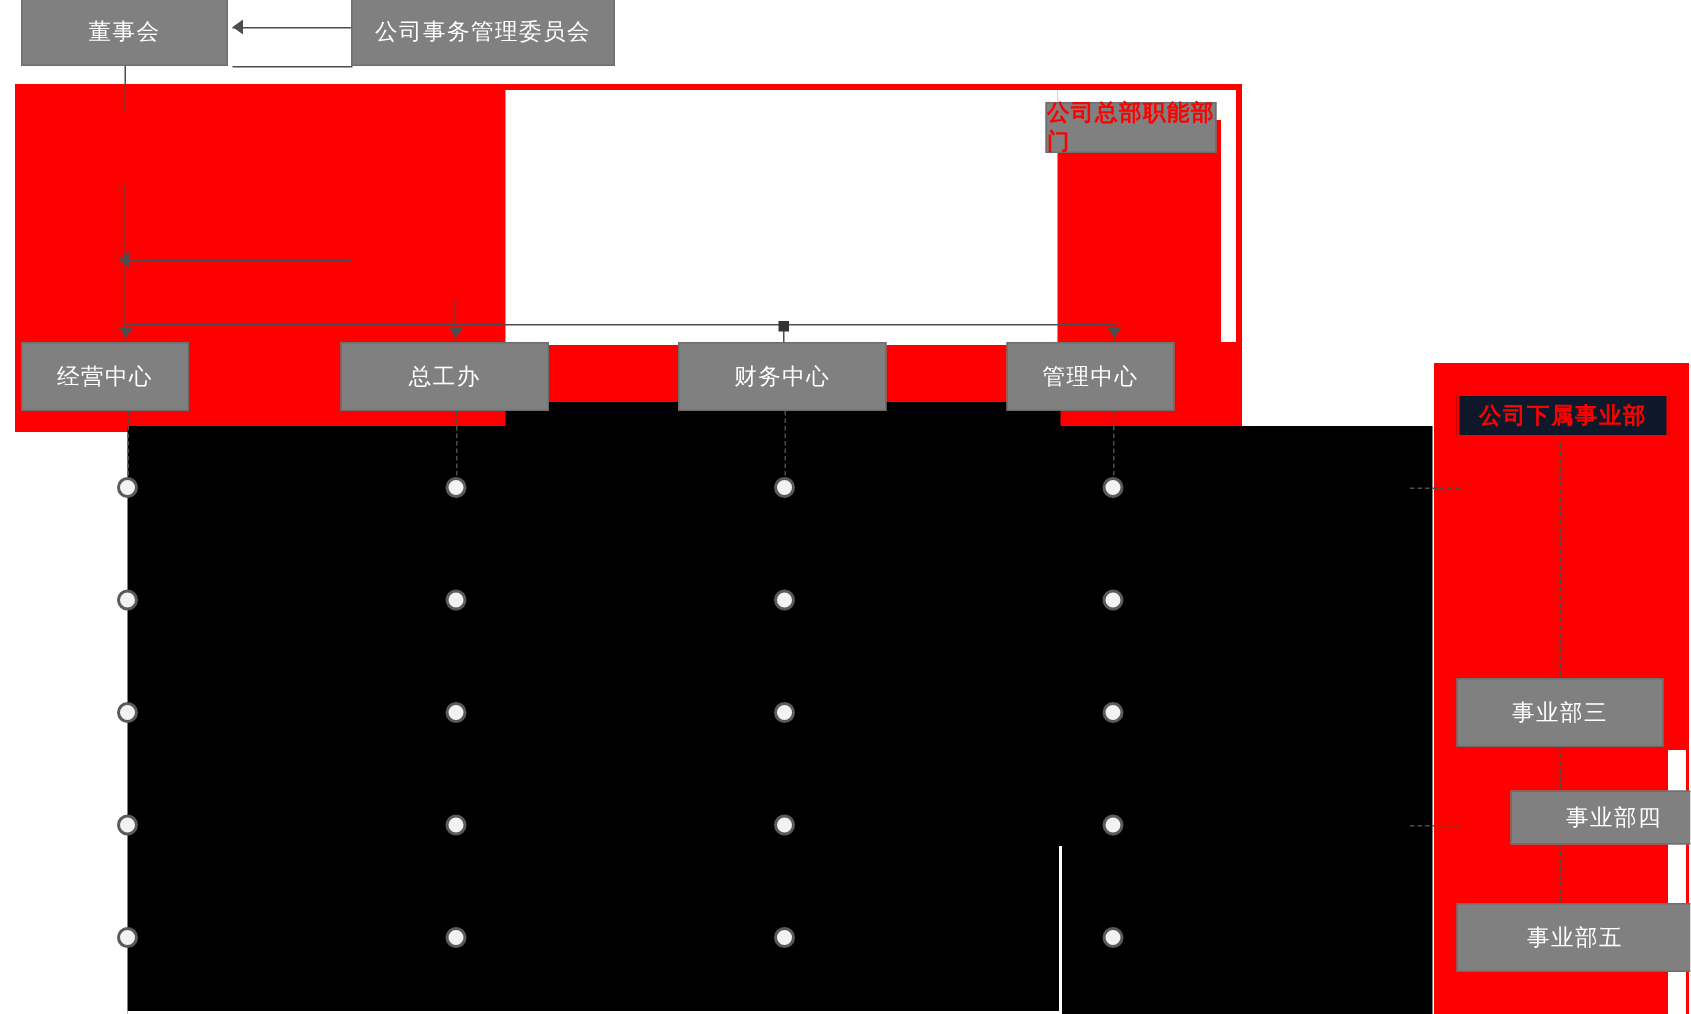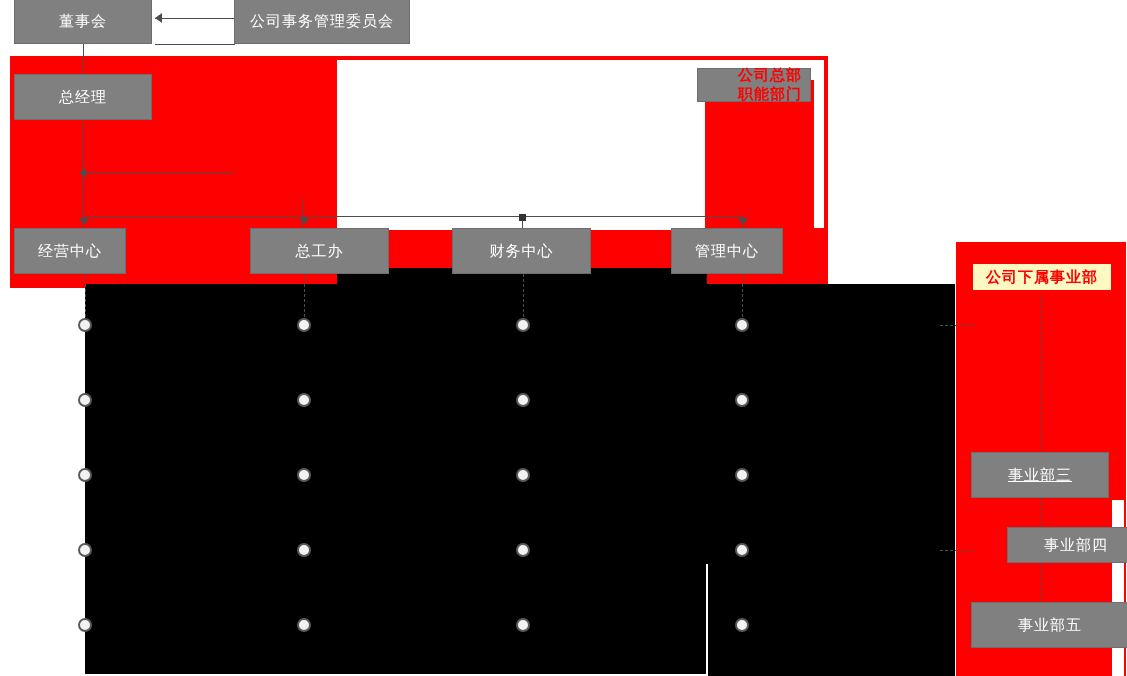--- a/index.html
+++ b/index.html
@@ -107,24 +107,23 @@
     font-weight: bold;
     letter-spacing: 1px;
     display: flex;
     align-items: center;
     justify-content: center;
     box-sizing: border-box;
   }
   .title-on-gray {
     background: #808080;
     border: 1px solid #6e6e6e;
-    padding-left: 40px;
   }
   .title-on-white {
-    background: #fef9c3;
+    background: #0f172a;
     border: 2px solid #ff0000;
   }
 </style>
 </head>
 <body>
 
 <div id="stage">
 
   <div class="redband" style="left:10px; top:56px; width:818px; height:232px;"></div>
 
@@ -173,33 +172,30 @@
   <div class="line-dash-v" style="left:1040px; top:296px; height:330px;"></div>
 
   <div class="box" style="left:14px; top:-2px; width:138px; height:46px;">
     <span>董事会</span>
   </div>
 
   <div class="box" style="left:234px; top:-2px; width:176px; height:46px;">
     <span>公司事务管理委员会</span>
   </div>
 
-  <div class="box" style="left:14px; top:74px; width:138px; height:46px;">
-    <span>总经理</span>
-  </div>
 
 
   <div class="red-title title-on-gray" style="left:697px; top:68px; width:114px; height:34px;">
     <span>公司总部职能部门</span>
   </div>
 
   <div class="box" style="left:14px; top:228px; width:112px; height:46px;">
     <span>经营中心</span>
   </div>
-  <div class="box" style="left:250px; top:228px; width:139px; height:46px;">
+  <div class="box" style="left:227px; top:228px; width:139px; height:46px;">
     <span>总工办</span>
   </div>
   <div class="box" style="left:452px; top:228px; width:139px; height:46px;">
     <span>财务中心</span>
   </div>
   <div class="box" style="left:671px; top:228px; width:112px; height:46px;">
     <span>管理中心</span>
   </div>
 
   <div class="dot" style="left:78px; top:318px;"></div>
@@ -224,21 +220,21 @@
 
   <div class="dot" style="left:78px; top:618px;"></div>
   <div class="dot" style="left:297px; top:618px;"></div>
   <div class="dot" style="left:516px; top:618px;"></div>
   <div class="dot" style="left:735px; top:618px;"></div>
 
   <div class="red-title title-on-white" style="left:971px; top:262px; width:142px; height:30px;">
     <span>公司下属事业部</span>
   </div>
 
-  <div class="box" style="left:971px; top:452px; width:138px; height:46px;text-decoration:underline;">
+  <div class="box" style="left:971px; top:452px; width:138px; height:46px;">
     <span>事业部三</span>
   </div>
   <div class="box" style="left:971px; top:527px; width:138px; height:36px;margin-left:36px;">
     <span>事业部四</span>
   </div>
   <div class="box" style="left:971px; top:602px; width:158px; height:46px;">
     <span>事业部五</span>
   </div>
 
 </div>

